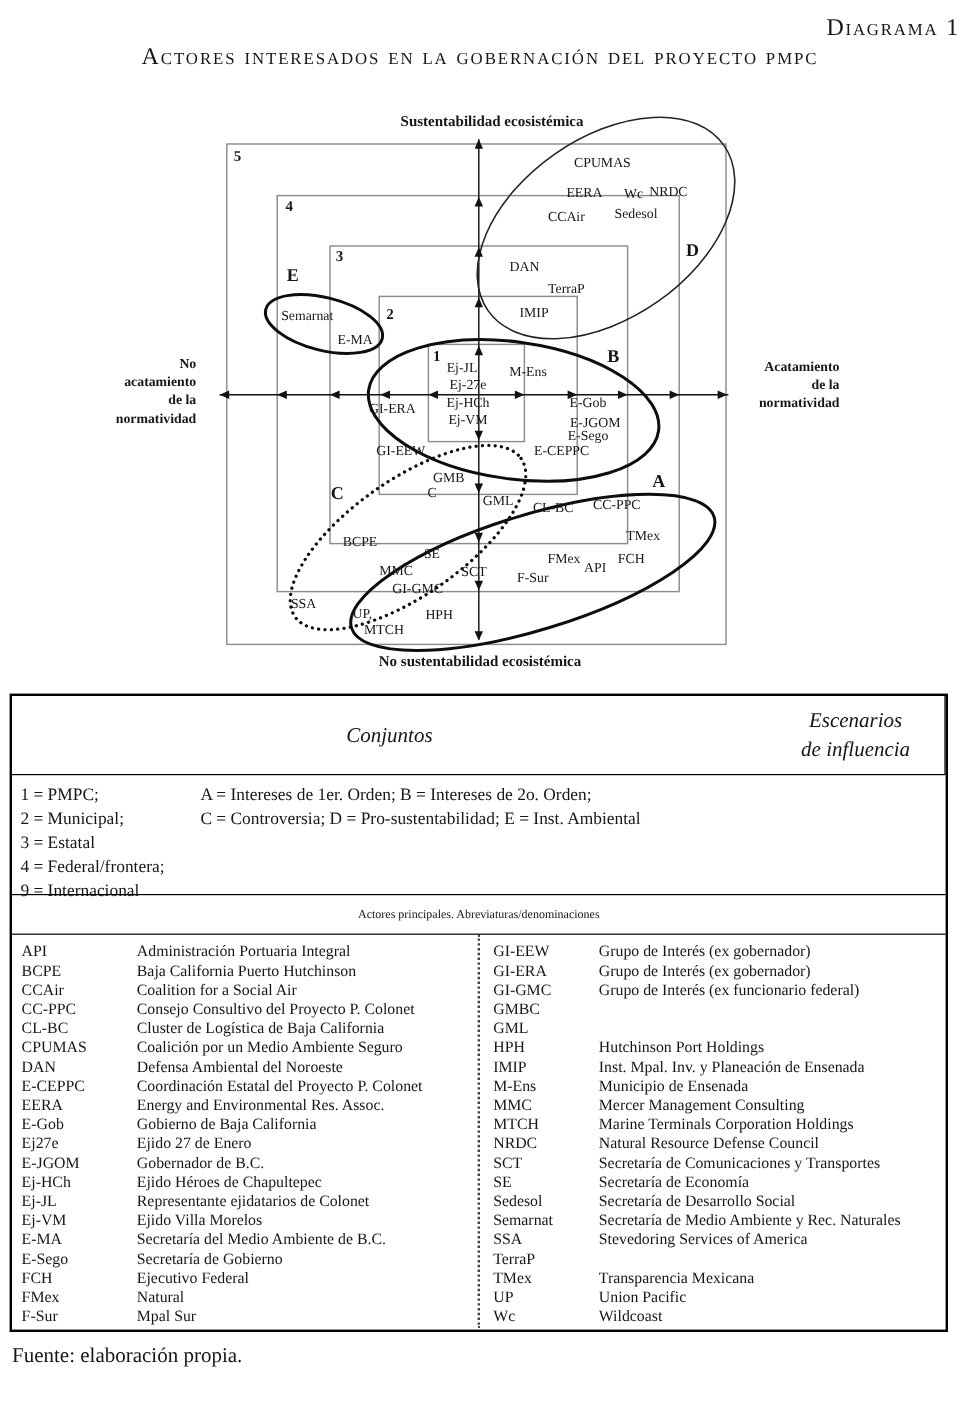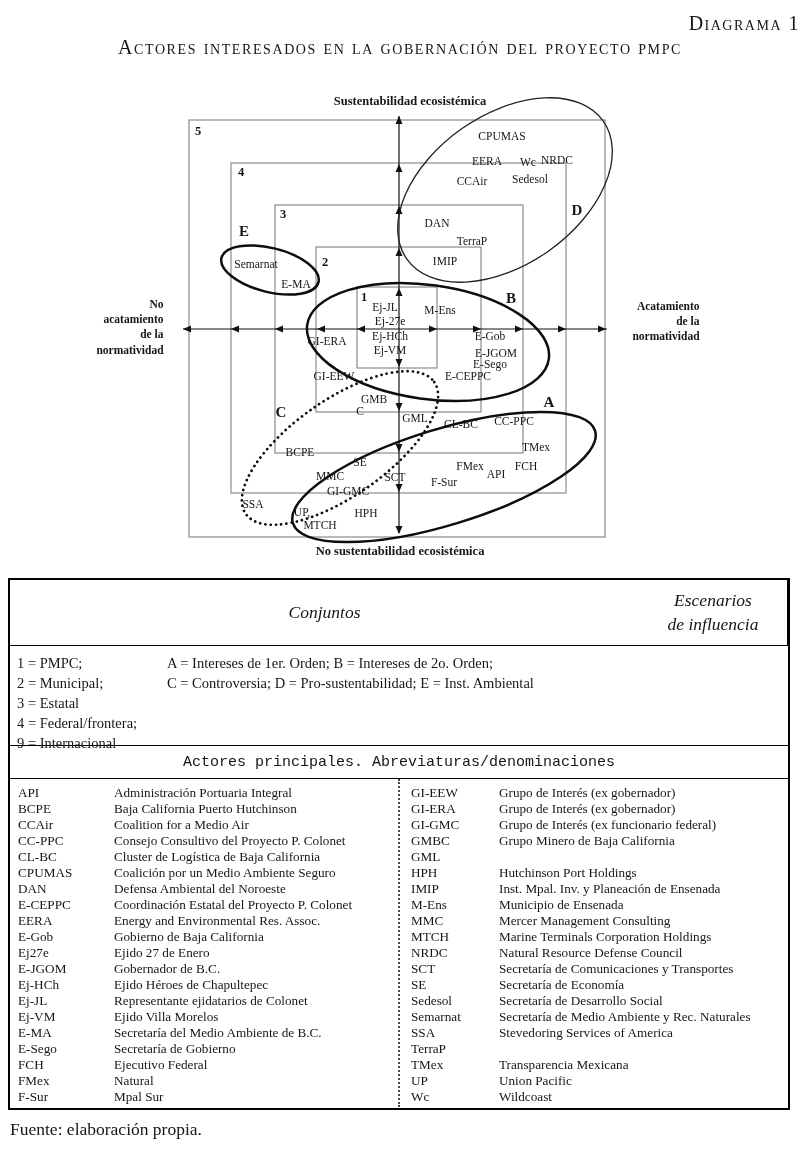--- a/index.html
+++ b/index.html
@@ -35,21 +35,21 @@
     border:2px solid #000;box-sizing:border-box;}
   .header-row{display:flex;height:65px;border-bottom:1.6px solid #000;}
   .hcell{display:flex;align-items:center;justify-content:center;font-style:italic;
     font-size:17.5px;text-align:center;white-space:pre-line;line-height:1.35;}
   .hcell-left{width:148px;border-right:1.6px solid #000;flex:none;}
   .hcell-right{flex:1;}
   .legend-row{position:relative;height:99px;border-bottom:1.6px solid #000;font-size:14.5px;padding-left:16px;}
   .scenario-list{position:absolute;left:7px;top:7px;line-height:20px;}
   .conjuntos-list{position:absolute;left:157px;top:7px;line-height:20px;}
   .actors-header{height:32px;border-bottom:1.6px solid #000;display:flex;align-items:center;
-    justify-content:center;font-size:15px;font-family:Liberation Mono, monospace;}
+    justify-content:center;font-size:10px;}
   .abbr-wrap{display:flex;height:328px;}
   .abbr-col{box-sizing:border-box;padding-top:6px;}
   .abbr-col-left{width:390px;flex:none;border-right:2px dotted #444;padding-left:8px;}
   .abbr-col-right{flex:1;padding-left:11px;}
   .abbr-row{display:flex;line-height:16px;font-size:13.2px;}
   .abbr-code{flex:none;}
   .abbr-col-left .abbr-code{width:96px;}
   .abbr-col-right .abbr-code{width:88px;}
   .abbr-name{flex:1;}
 
@@ -187,21 +187,21 @@
           <div class="abbr-row">
             <span class="abbr-code">API</span>
             <span class="abbr-name">Administración Portuaria Integral</span>
           </div>
           <div class="abbr-row">
             <span class="abbr-code">BCPE</span>
             <span class="abbr-name">Baja California Puerto Hutchinson</span>
           </div>
           <div class="abbr-row">
             <span class="abbr-code">CCAir</span>
-            <span class="abbr-name">Coalition for a Medio Air</span>
+            <span class="abbr-name">Coalition for a Social Air</span>
           </div>
           <div class="abbr-row">
             <span class="abbr-code">CC-PPC</span>
             <span class="abbr-name">Consejo Consultivo del Proyecto P. Colonet</span>
           </div>
           <div class="abbr-row">
             <span class="abbr-code">CL-BC</span>
             <span class="abbr-name">Cluster de Logística de Baja California</span>
           </div>
           <div class="abbr-row">
@@ -273,21 +273,20 @@
           <div class="abbr-row">
             <span class="abbr-code">GI-ERA</span>
             <span class="abbr-name">Grupo de Interés (ex gobernador)</span>
           </div>
           <div class="abbr-row">
             <span class="abbr-code">GI-GMC</span>
             <span class="abbr-name">Grupo de Interés (ex funcionario federal)</span>
           </div>
           <div class="abbr-row">
             <span class="abbr-code">GMBC</span>
-            <span class="abbr-name">Grupo Minero de Baja California</span>
           </div>
           <div class="abbr-row">
             <span class="abbr-code">GML</span>
           </div>
           <div class="abbr-row">
             <span class="abbr-code">HPH</span>
             <span class="abbr-name">Hutchinson Port Holdings</span>
           </div>
           <div class="abbr-row">
             <span class="abbr-code">IMIP</span>

